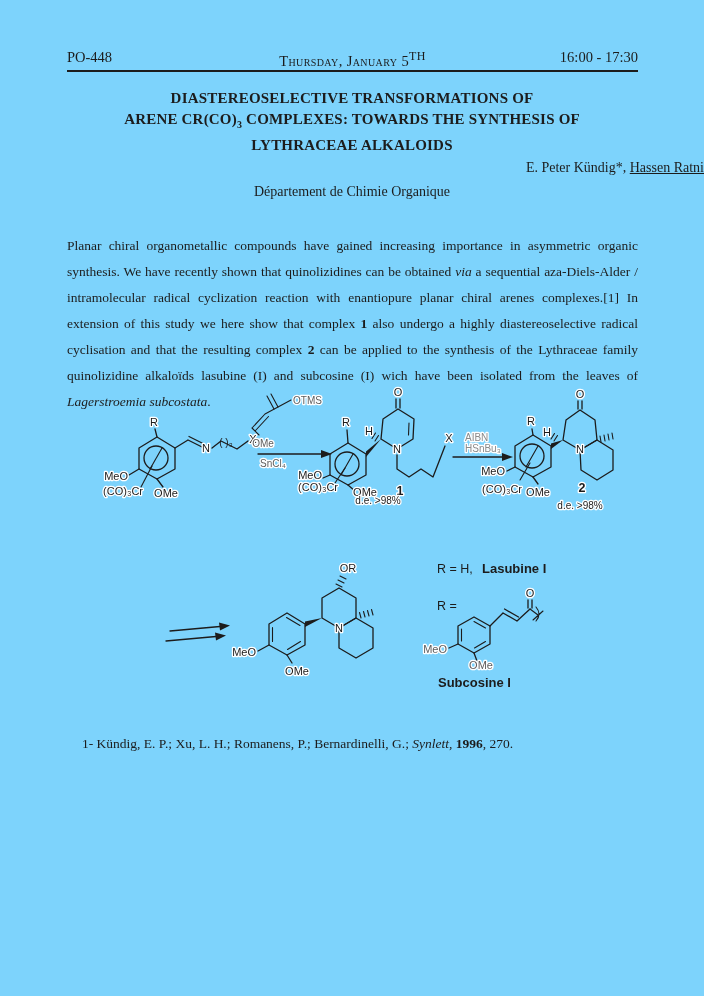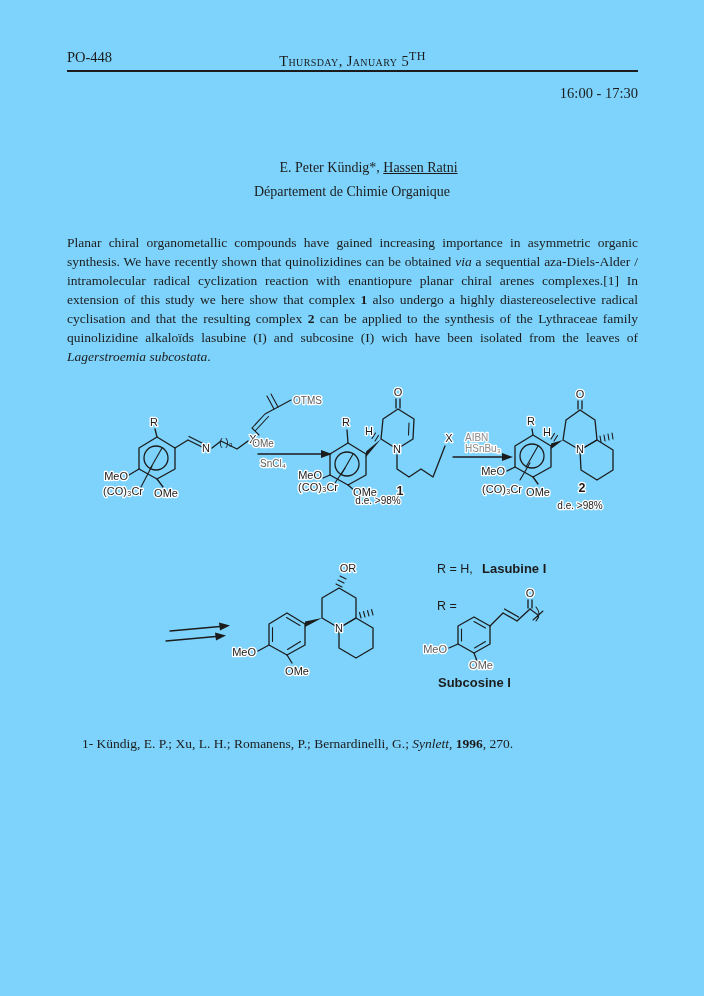--- a/index.html
+++ b/index.html
@@ -3,32 +3,32 @@
 <meta charset="utf-8">
 <style>
   html,body{margin:0;padding:0;background:#e8e8e8;}
   .page{position:relative;width:704px;height:996px;background:#7dd3fc;color:#1c1c1c;
         font-family:"Liberation Serif",serif;overflow:hidden;}
   
   .hdr{position:absolute;top:49px;left:67px;right:66px;height:20px;font-size:14.5px;}
   .hdr-left{position:absolute;left:0;top:0;}
   .hdr-center{position:absolute;left:0;right:0;top:0;text-align:center;font-variant:small-caps;letter-spacing:.4px;}
   .hdr-center sup{font-size:12px;font-variant:small-caps;}
-  .hdr-right{position:absolute;right:0;top:0;margin-top:36px;}
+  .hdr-right{position:absolute;right:0;top:0;}
   .rule{position:absolute;top:70px;left:67px;right:66px;height:2px;background:#1c1c1c;}
   
   .title{position:absolute;top:88px;left:40px;right:40px;text-align:center;
          font-weight:bold;font-size:15px;line-height:21px;letter-spacing:.2px;}
   .title sub{font-size:10px;}
-  .authors{position:absolute;top:160px;left:0;right:0;text-align:center;font-size:14px;margin-left:33px;}
+  .authors{position:absolute;top:160px;left:0;right:0;text-align:right;font-size:14px;margin-left:33px;}
   .u{text-decoration:underline;}
   .affil{position:absolute;top:183px;left:0;right:0;text-align:center;font-size:14px;line-height:17.5px;}
   
   .abstract{position:absolute;top:233px;left:67px;width:571px;margin:0;
-            font-size:13.5px;line-height:19px;text-align:justify;}
+            font-size:13.5px;line-height:26px;text-align:justify;}
   
   .reference{position:absolute;top:721px;left:67px;width:571px;margin:15px;font-size:13.5px;}
   
   svg.scheme{position:absolute;overflow:visible;}
   .bond{stroke:#1c1c1c;stroke-width:1.3;fill:none;stroke-linecap:round;stroke-linejoin:round;}
   .thin{stroke-width:1.1;}
   .ink{fill:#1c1c1c;}
   .ct{font-family:"Liberation Sans","DejaVu Sans",sans-serif;font-size:11px;fill:#1c1c1c;
       paint-order:stroke;stroke:#ffffff;stroke-width:2.6px;stroke-linejoin:round;}
   .mid{text-anchor:middle;}
@@ -46,20 +46,25 @@
 
 <div class="page">
 
   <div class="hdr">
     <span class="hdr-left">PO-448</span>
     <span class="hdr-center"><span>Thursday, January 5</span><sup>TH</sup></span>
     <span class="hdr-right">16:00 - 17:30</span>
   </div>
   <div class="rule"></div>
 
+  <div class="title">
+    <div>DIASTEREOSELECTIVE TRANSFORMATIONS OF</div>
+    <div><span>ARENE CR(CO)</span><sub>3</sub><span> COMPLEXES: TOWARDS THE SYNTHESIS OF</span></div>
+    <div>LYTHRACEAE ALKALOIDS</div>
+  </div>
 
   <div class="authors">
     <span>E. Peter Kündig*, </span><span class="u">Hassen Ratni</span>
   </div>
   <div class="affil">
     <div>Département de Chimie Organique</div>
   </div>
 
   <p class="abstract"><span>Planar chiral organometallic compounds have gained increasing importance in asymmetric organic synthesis. We have recently shown that quinolizidines can be obtained </span><i>via</i><span> a sequential aza-Diels-Alder / intramolecular radical cyclization reaction with enantiopure planar chiral arenes complexes.[1] In extension of this study we here show that complex </span><b>1</b><span> also undergo a highly diastereoselective radical cyclisation and that the resulting complex </span><b>2</b><span> can be applied to the synthesis of the Lythraceae family quinolizidine alkaloïds lasubine (I) and subcosine (I) wich have been isolated from the leaves of </span><i>Lagerstroemia subcostata</i><span>.</span></p>
 

